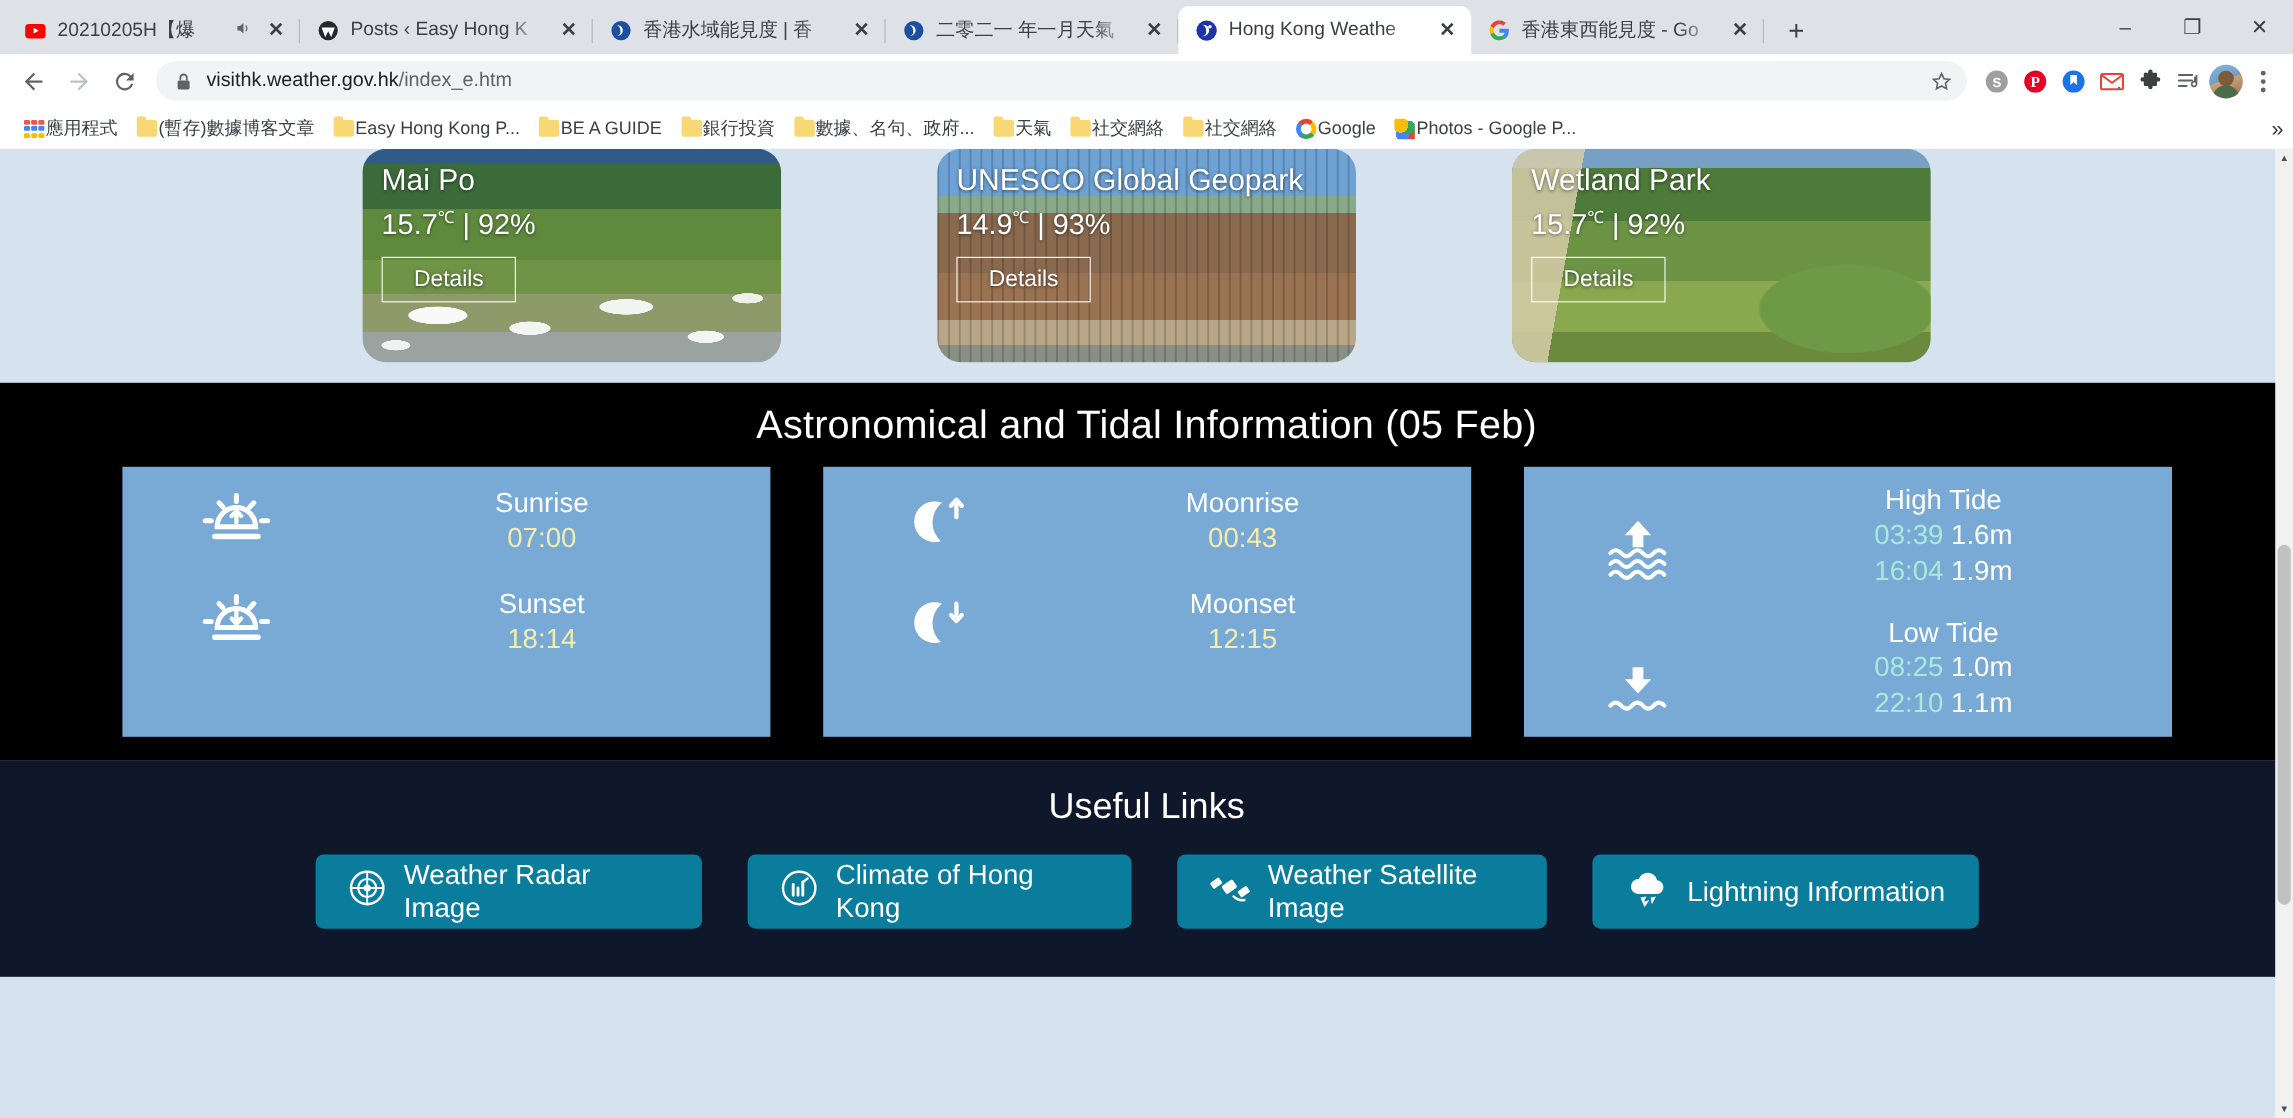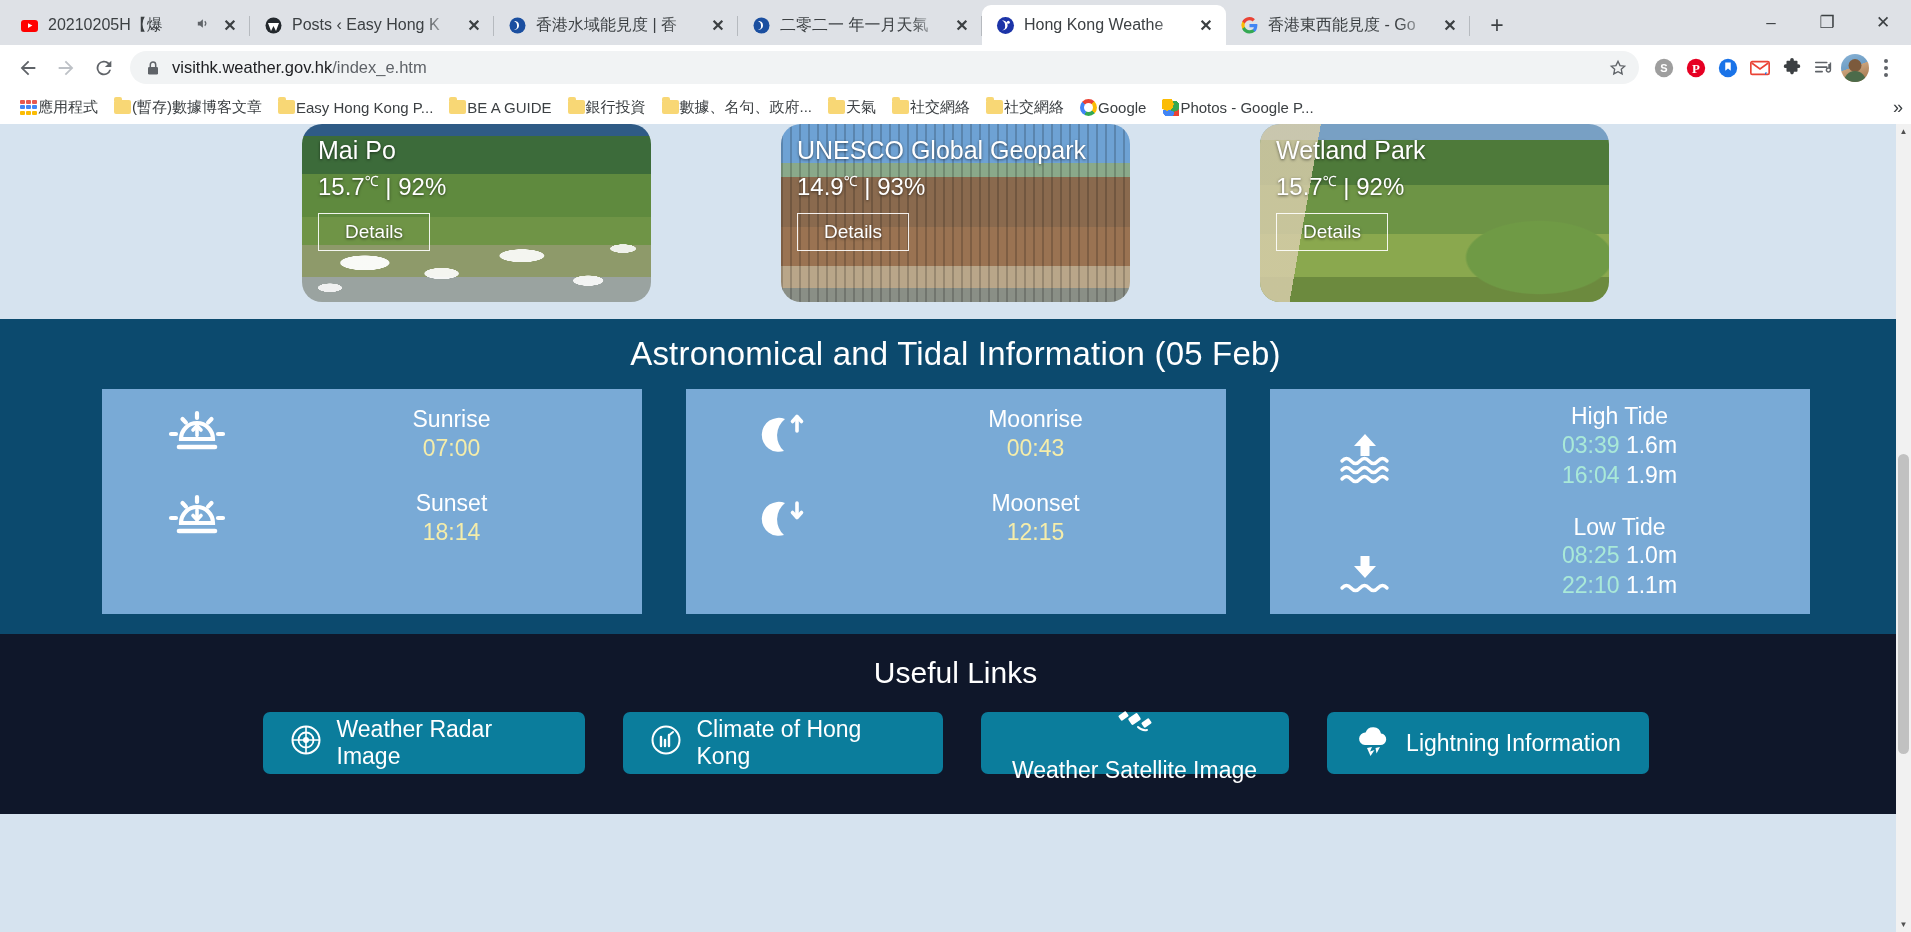--- a/index.html
+++ b/index.html
@@ -272,21 +272,21 @@
   
   .photo-wetland {
     background:
       linear-gradient(100deg, rgba(215,205,170,.85) 0 16%, transparent 16%),
       radial-gradient(ellipse 120px 60px at 80% 75%, #6f9a45 0 60%, transparent 62%),
       linear-gradient(to bottom, #78a0c4 0 9%, #4e7a3a 9% 34%, #6d9445 34% 62%, #8aa84e 62% 86%, #6c8a3e 86% 100%);
   }
 
   
   .astro {
-    background: #0c4a6e;
+    background: #000000;
     padding: 16px 0 20px;
   }
   .astro h2 {
     text-align: center;
     color: #fff;
     font-size: 33px;
     font-weight: 400;
     margin-bottom: 16px;
     letter-spacing: .2px;
   }
@@ -343,21 +343,21 @@
     display: flex;
     align-items: center;
     justify-content: center;
     gap: 14px;
     color: #fff;
     font-size: 23px;
     padding: 0 26px;
   }
   .linkbtn.w1 { width: 320px; }
   .linkbtn.w2 { width: 322px; }
-  .linkbtn.w3 { width: 308px; flex-direction: column; }
+  .linkbtn.w3 { width: 308px; }
   .linkbtn.w4 { width: 322px; }
 
   
   .scrollbar {
     position: absolute;
     right: 0; top: 0;
     width: 15px; height: 100%;
     background: #f1f1f1;
   }
   .scrollbar .thumb {

